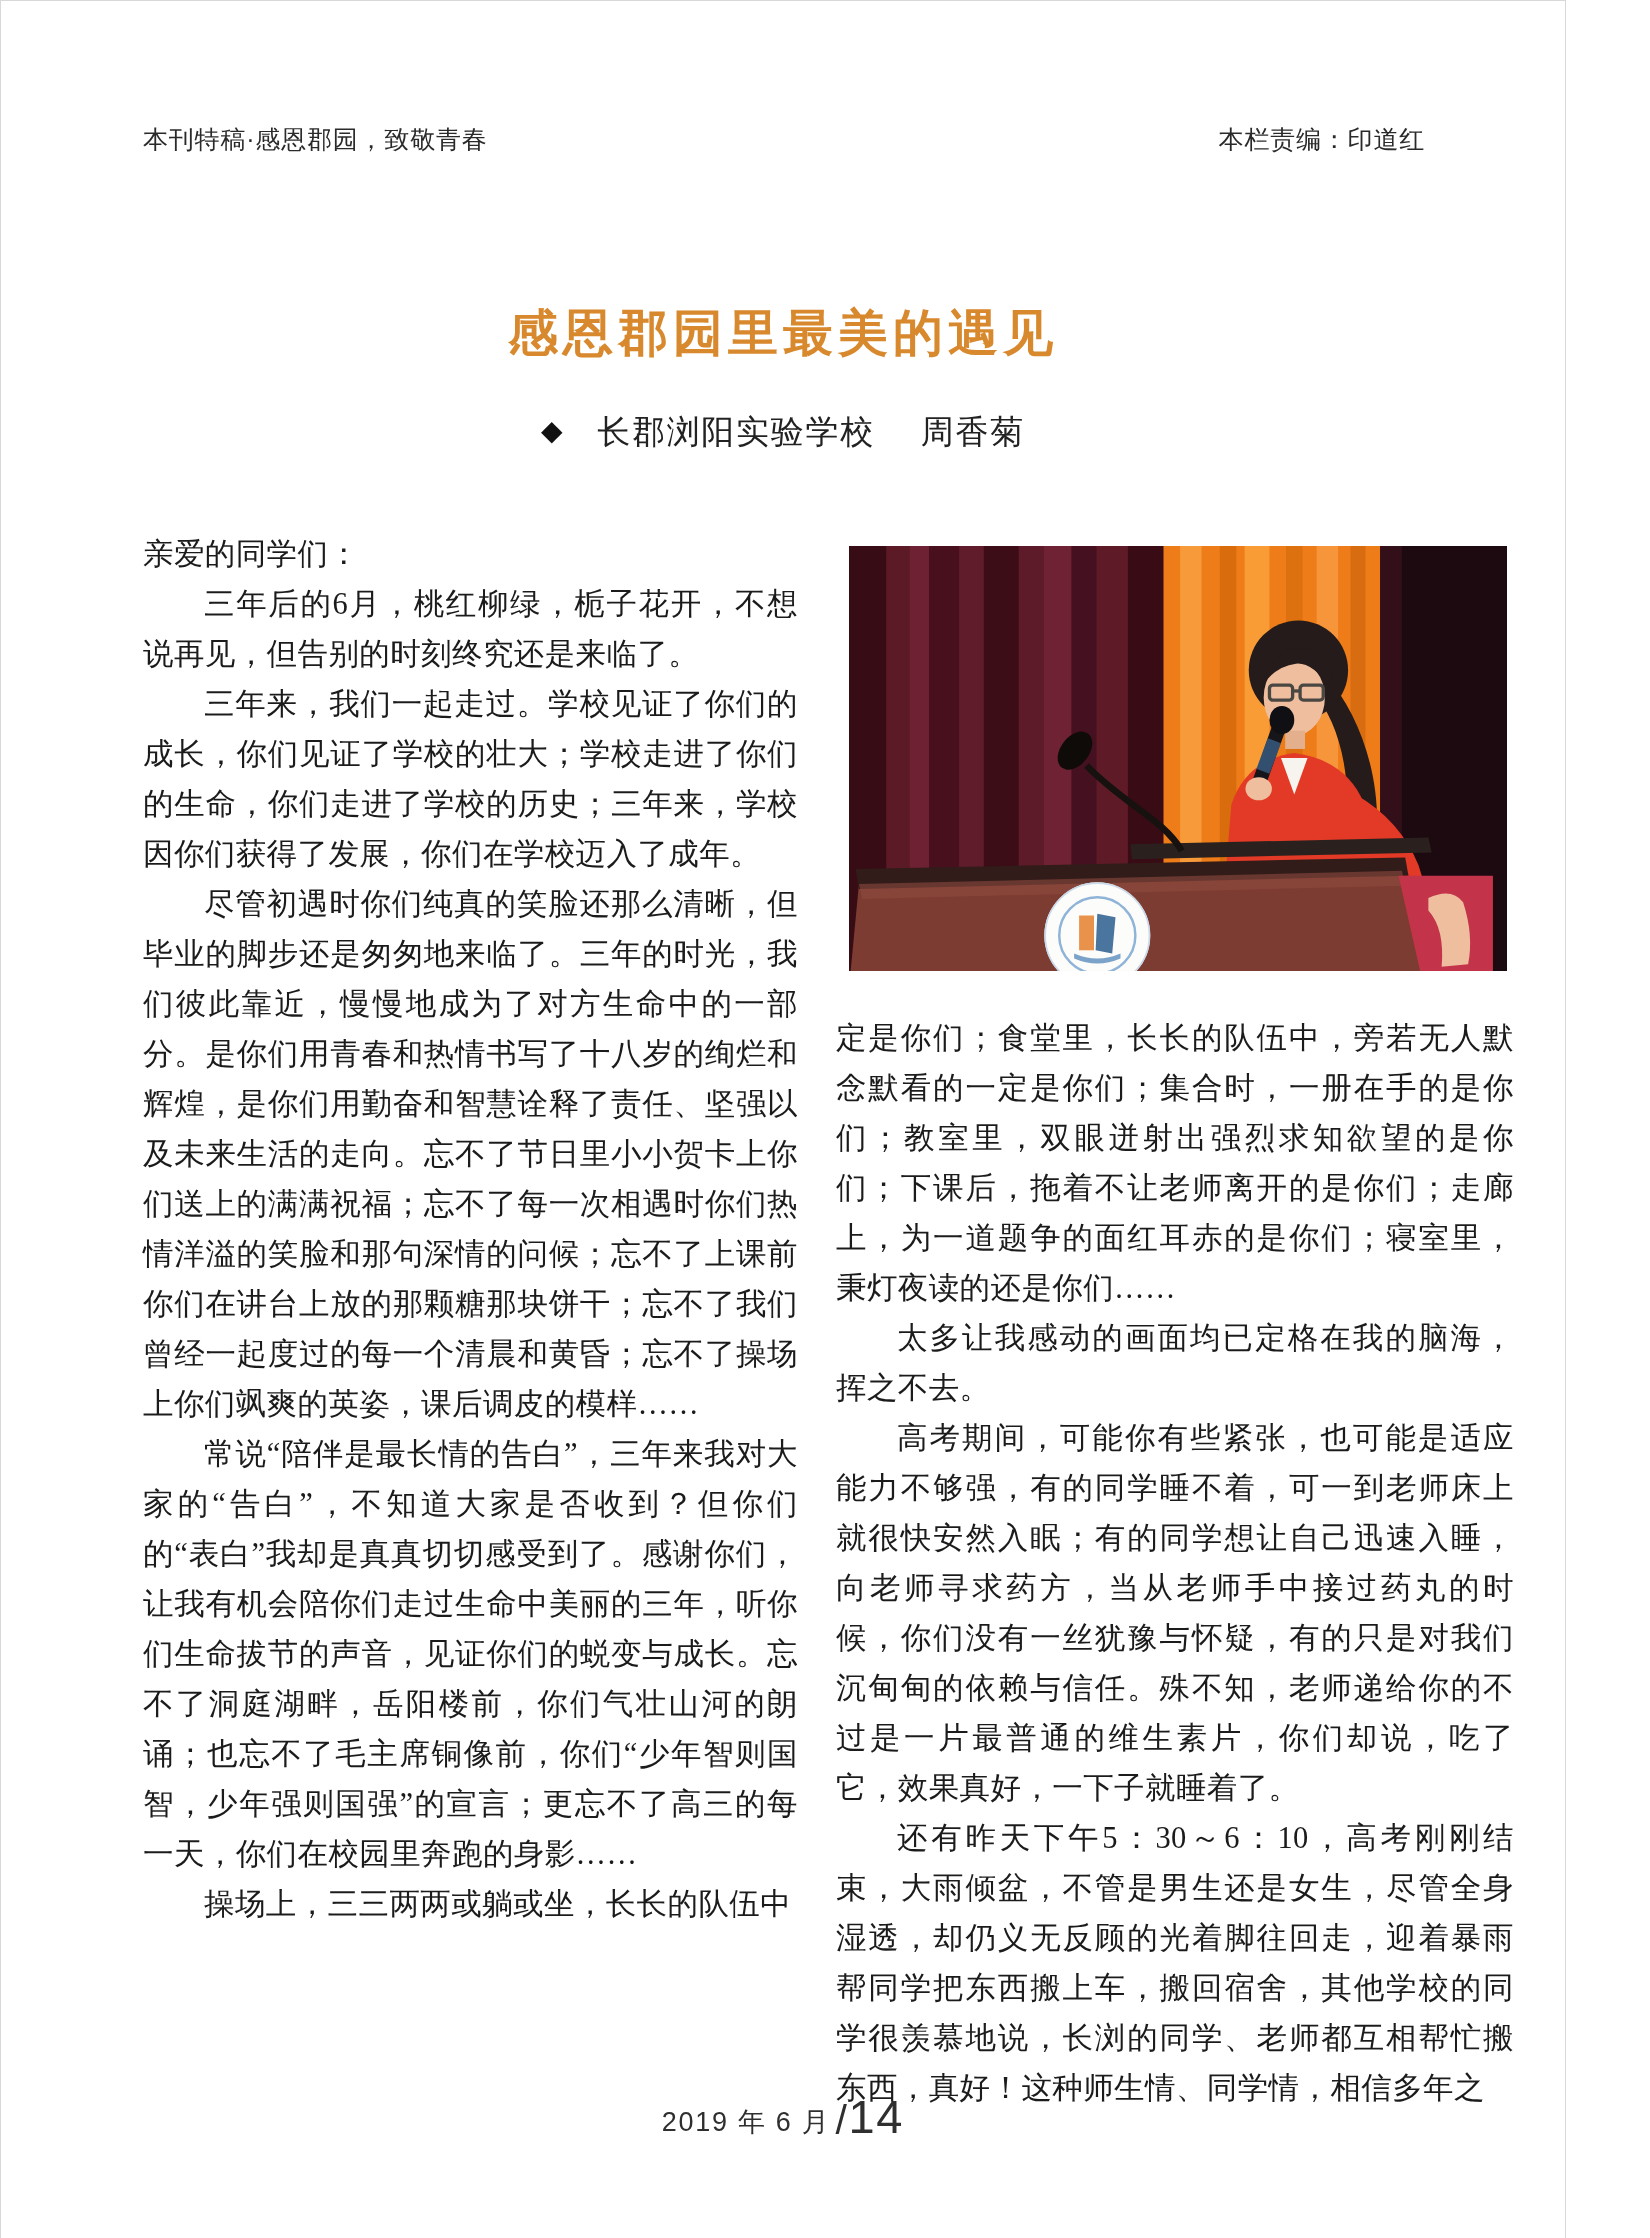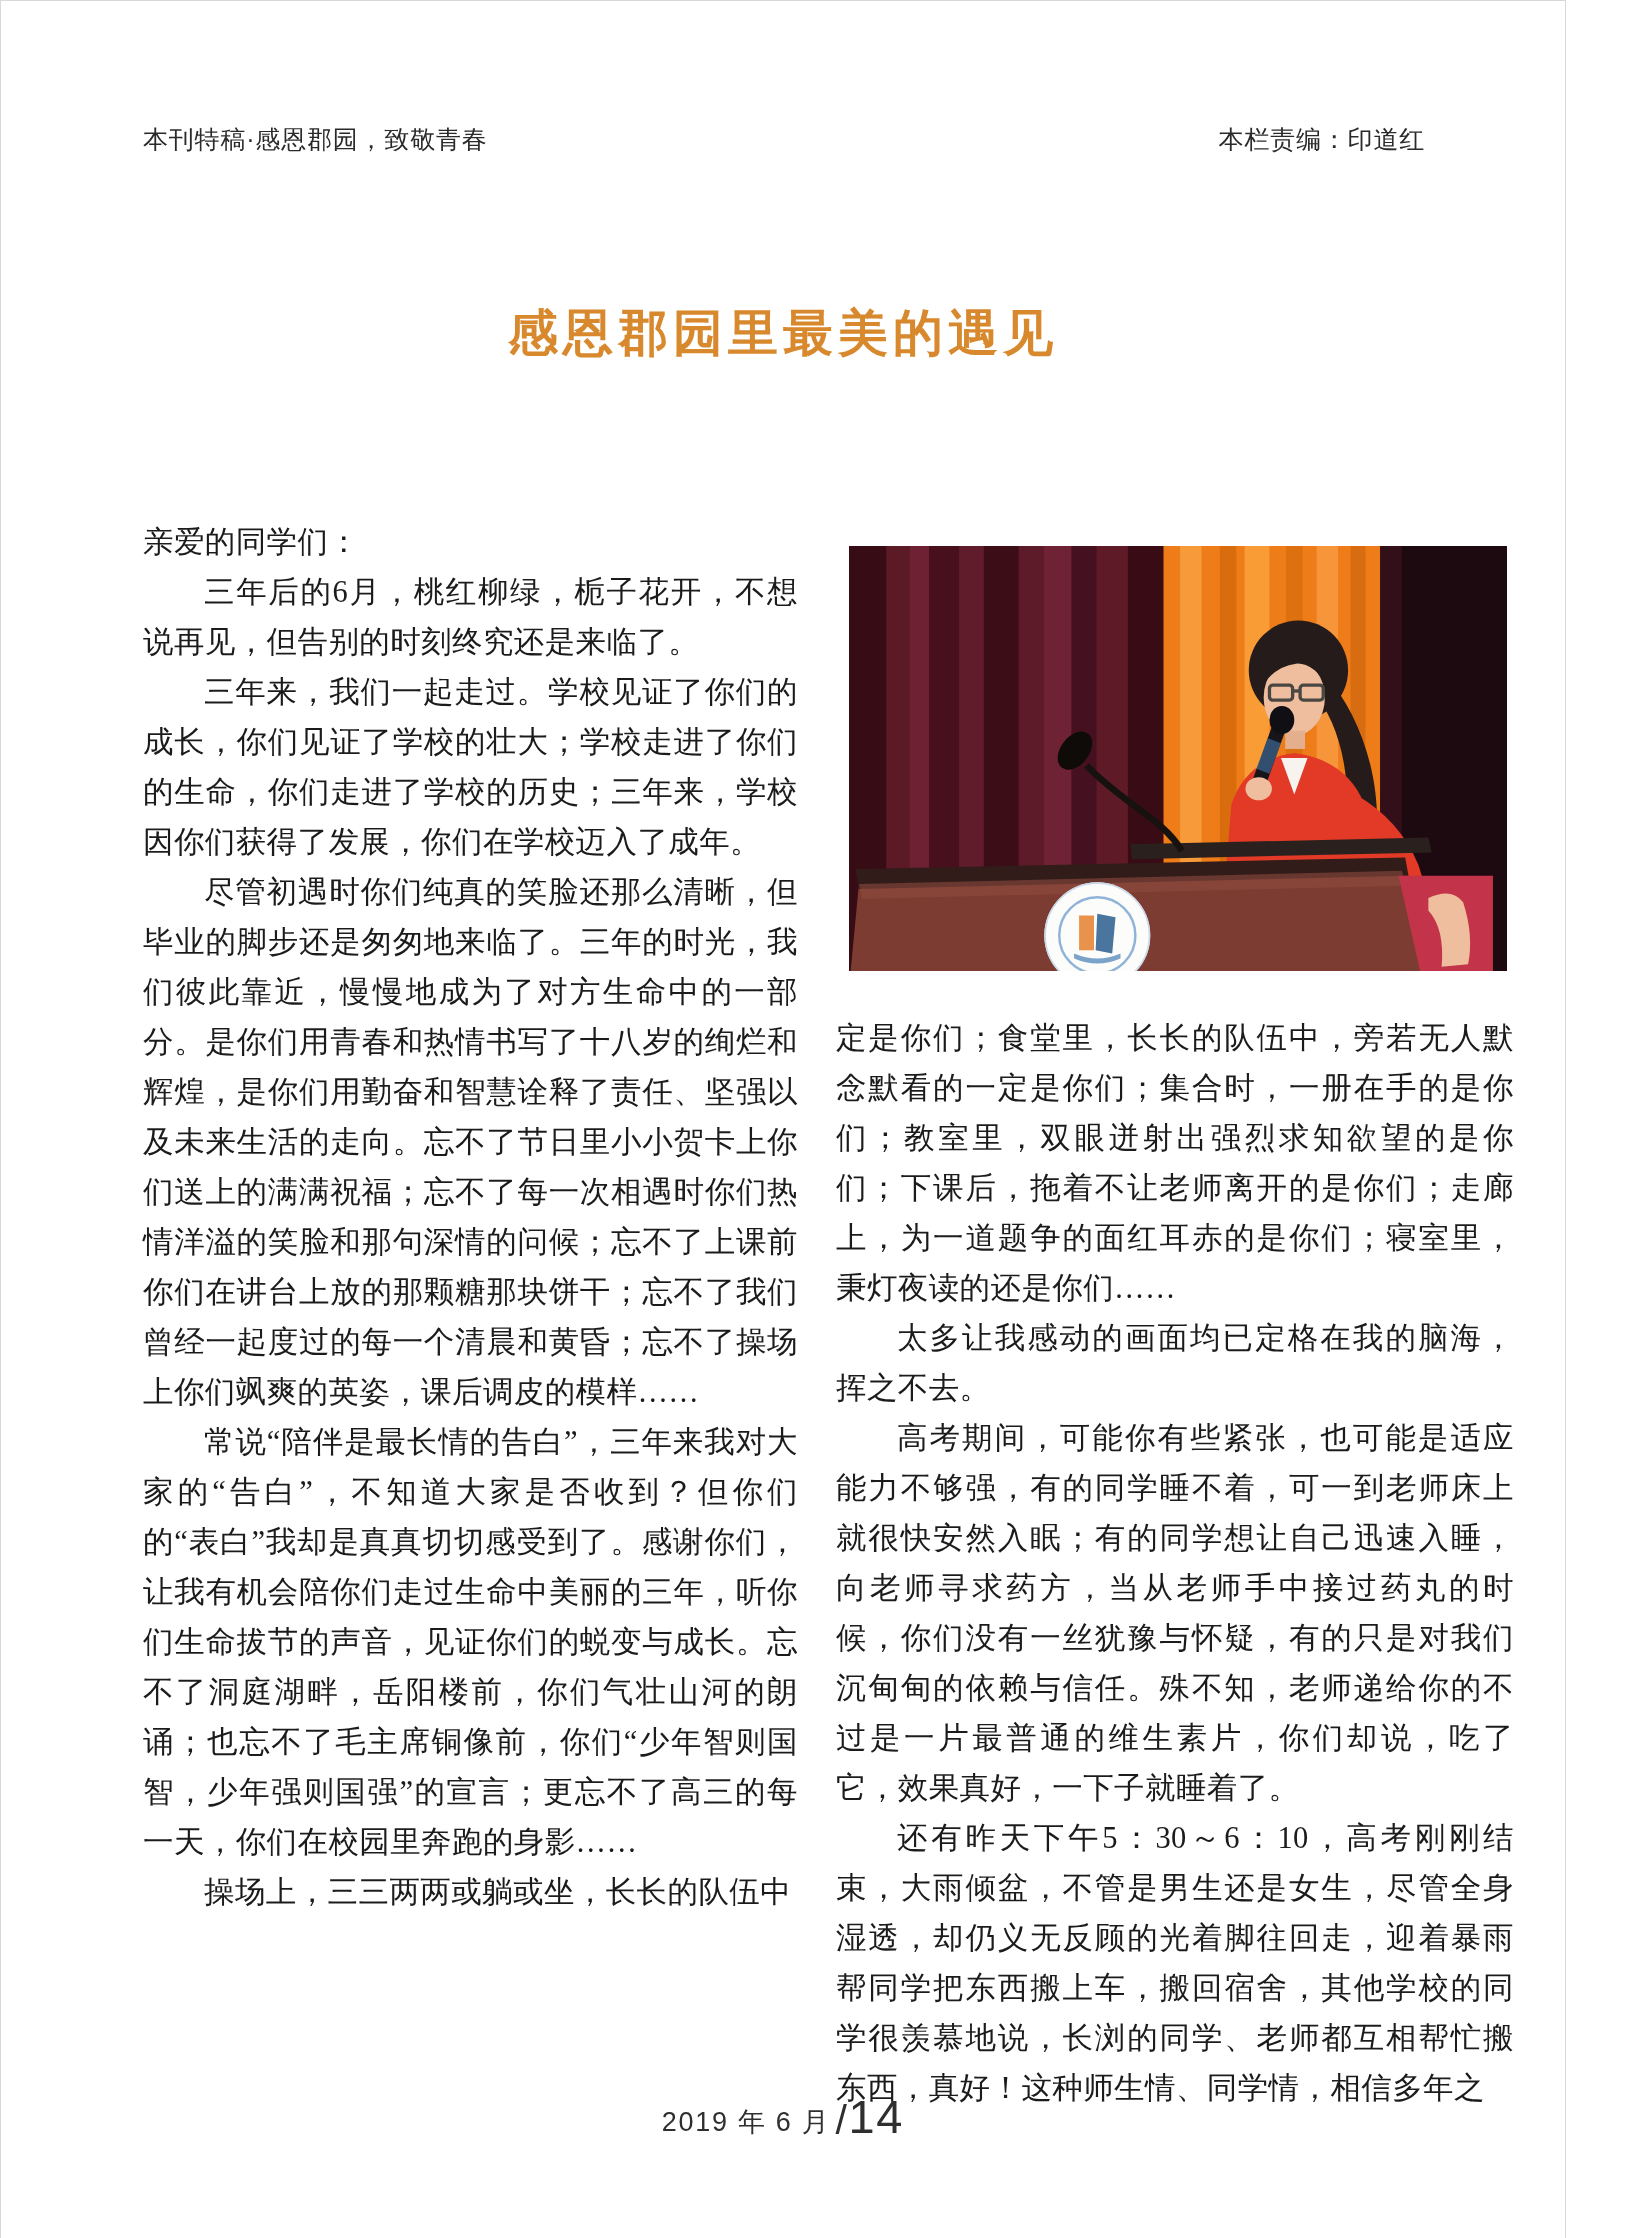--- a/index.html
+++ b/index.html
@@ -31,21 +31,21 @@
     letter-spacing:1.7px;
   }
   .byline .dia{font-size:28px;position:relative;top:-3.3px;margin-right:23px;color:#111;}
   .byline .sch{margin-right:36px;}
   .col{
     text-align:justify;
     font-size:30.5px;line-height:50px;letter-spacing:0.4px;
   }
   .col p{margin:0;text-indent:2em;}
   .col p.noindent{text-indent:0;}
-  .leftcol{position:absolute;left:142px;top:516px;width:655px;}
+  .leftcol{position:absolute;left:142px;top:528px;width:655px;}
   .rightcol{position:absolute;left:835px;top:545px;width:678px;}
   .photo{
     width:658px;height:425px;margin-left:13.2px;
     background:#45101a;overflow:hidden;
   }
   .photo svg{display:block;width:100%;height:100%;}
   .rtext{margin-top:42px;}
   .footer{
     position:absolute;top:2086px;left:0;right:0;
     text-align:center;
@@ -60,20 +60,25 @@
 
 <div class="page">
 
   <div class="hdr">
     <span>本刊特稿·感恩郡园，致敬青春</span>
     <span>本栏责编：印道红</span>
   </div>
 
   <div class="title">感恩郡园里最美的遇见</div>
 
+  <div class="byline">
+    <span class="dia">◆</span>
+    <span class="sch">长郡浏阳实验学校</span>
+    <span>周香菊</span>
+  </div>
 
   <div class="col leftcol">
     <p class="noindent">亲爱的同学们：</p>
     <p>三年后的6月，桃红柳绿，栀子花开，不想说再见，但告别的时刻终究还是来临了。</p>
     <p>三年来，我们一起走过。学校见证了你们的成长，你们见证了学校的壮大；学校走进了你们的生命，你们走进了学校的历史；三年来，学校因你们获得了发展，你们在学校迈入了成年。</p>
     <p>尽管初遇时你们纯真的笑脸还那么清晰，但毕业的脚步还是匆匆地来临了。三年的时光，我们彼此靠近，慢慢地成为了对方生命中的一部分。是你们用青春和热情书写了十八岁的绚烂和辉煌，是你们用勤奋和智慧诠释了责任、坚强以及未来生活的走向。忘不了节日里小小贺卡上你们送上的满满祝福；忘不了每一次相遇时你们热情洋溢的笑脸和那句深情的问候；忘不了上课前你们在讲台上放的那颗糖那块饼干；忘不了我们曾经一起度过的每一个清晨和黄昏；忘不了操场上你们飒爽的英姿，课后调皮的模样……</p>
     <p>常说“陪伴是最长情的告白”，三年来我对大家的“告白”，不知道大家是否收到？但你们的“表白”我却是真真切切感受到了。感谢你们，让我有机会陪你们走过生命中美丽的三年，听你们生命拔节的声音，见证你们的蜕变与成长。忘不了洞庭湖畔，岳阳楼前，你们气壮山河的朗诵；也忘不了毛主席铜像前，你们“少年智则国智，少年强则国强”的宣言；更忘不了高三的每一天，你们在校园里奔跑的身影……</p>
     <p>操场上，三三两两或躺或坐，长长的队伍中</p>
   </div>
 

